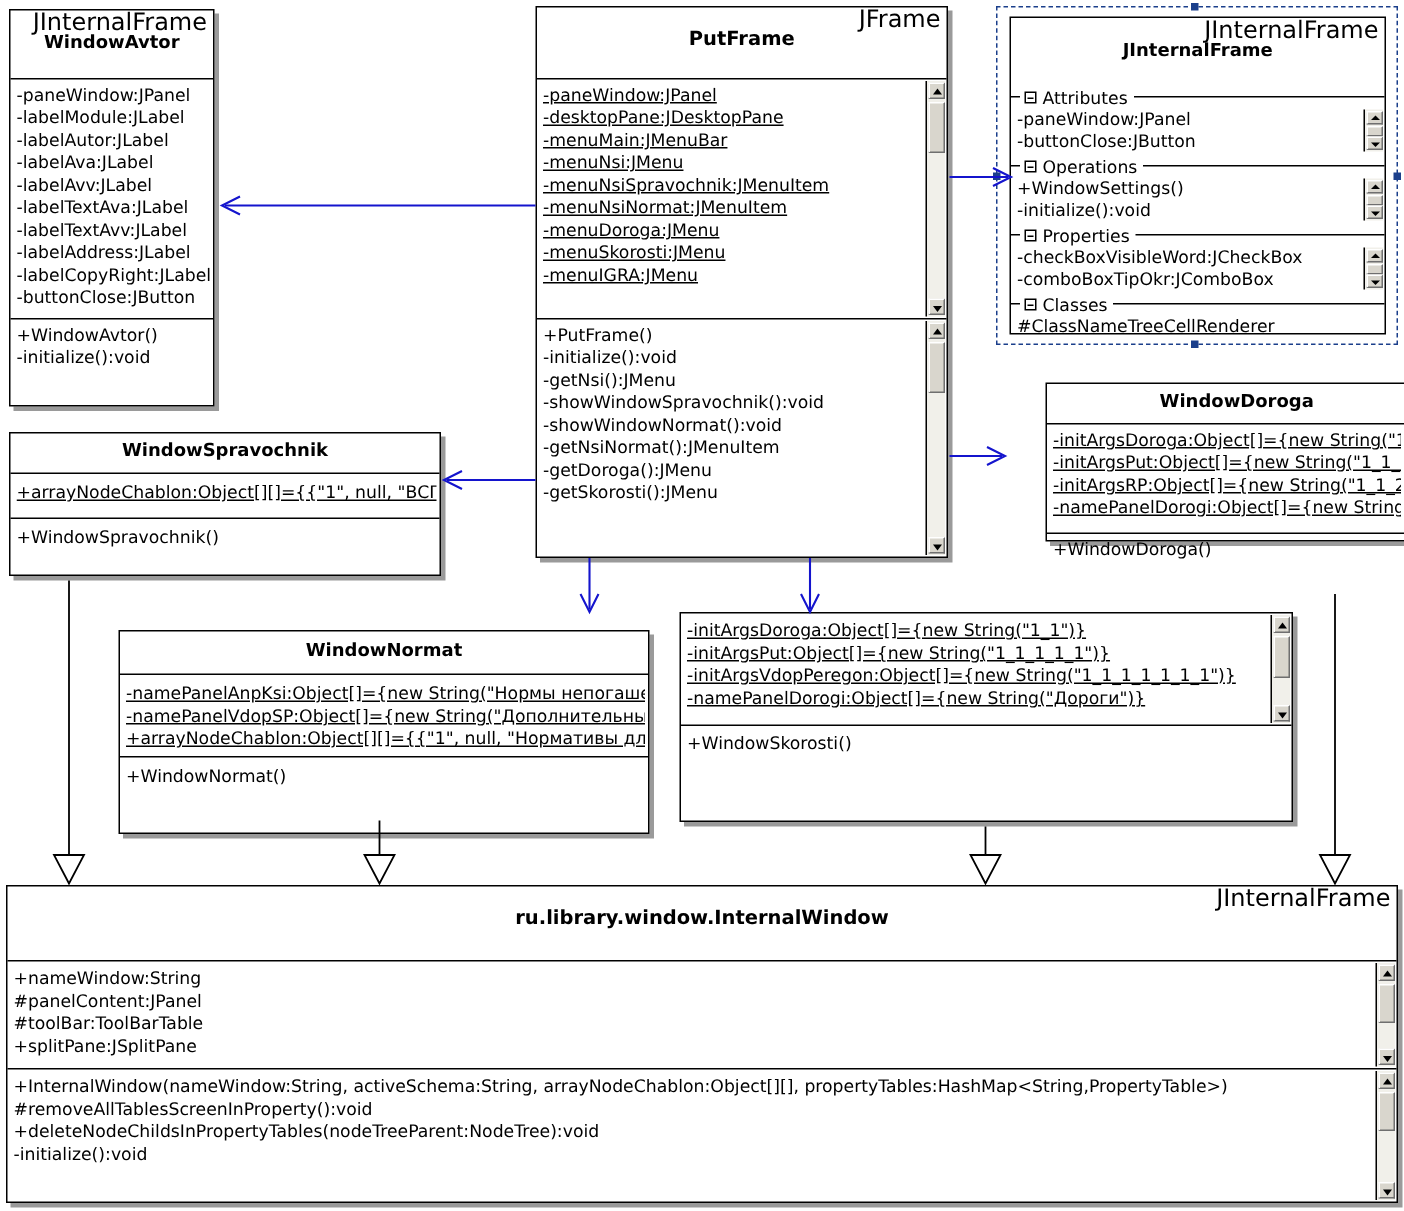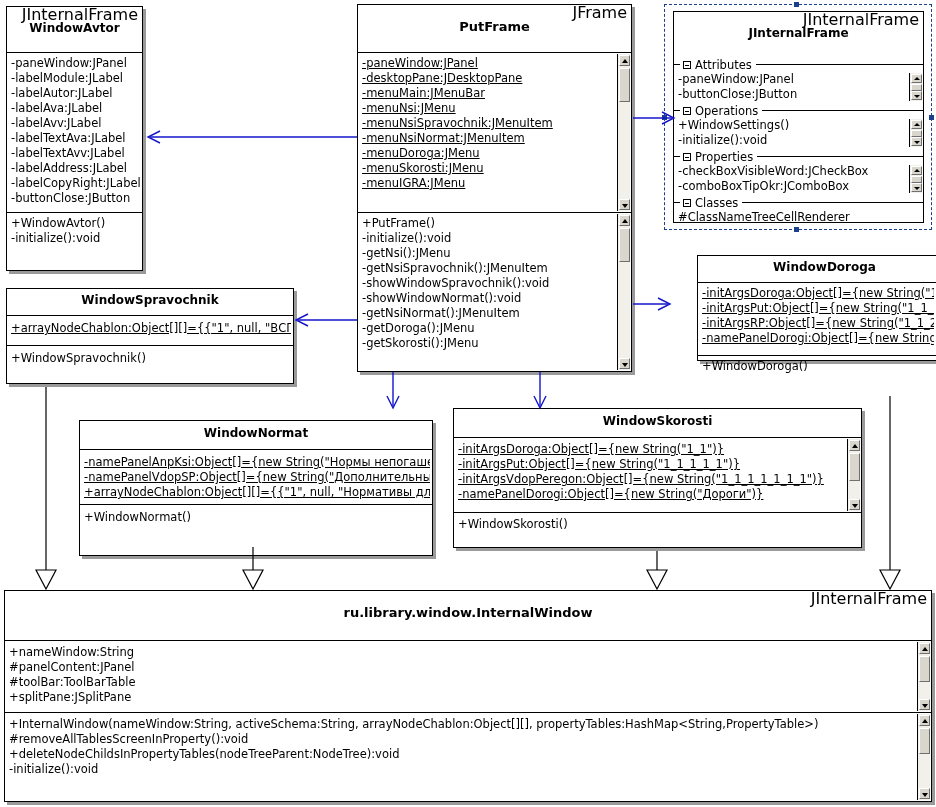--- a/index.html
+++ b/index.html
@@ -177,21 +177,20 @@
         <div class="sbtn down">
             <span class="tri"></span>
           </div>
       </div>
     </div>
     <div class="ucomp last" style="height:158px;">
       <div class="rows" id="put-ops" style="padding-right:17px;">
           <div class="urow">+PutFrame()</div>
           <div class="urow">-initialize():void</div>
           <div class="urow">-getNsi():JMenu</div>
-          <div class="urow">-getNsiSpravochnik():JMenuItem</div>
           <div class="urow">-showWindowSpravochnik():void</div>
           <div class="urow">-showWindowNormat():void</div>
           <div class="urow">-getNsiNormat():JMenuItem</div>
           <div class="urow">-getDoroga():JMenu</div>
           <div class="urow">-getSkorosti():JMenu</div>
         </div>
       <div class="sbar" style="top:1px; bottom:1px;">
         <div class="sbtn up">
             <span class="tri"></span>
           </div>
@@ -348,23 +347,20 @@
         </div>
     </div>
     <div class="ucomp last" style="height:50px;">
       <div class="rows" id="normat-ops" style="padding-top:5px;">
           <div class="urow">+WindowNormat()</div>
         </div>
     </div>
   </div>
 
   <div class="uclass" id="box-skor" style="left:453px; top:408px; width:409px; height:140px;">
-    <div class="uhead" style="height:29px; padding-top:5px;">
-      <div class="utitle">WindowSkorosti</div>
-    </div>
     <div class="ucomp" style="height:75px;">
       <div class="rows" id="skor-attrs" style="padding-right:18px; padding-top:4px;">
           <div class="urow u">-initArgsDoroga:Object[]={new String("1_1")}</div>
           <div class="urow u">-initArgsPut:Object[]={new String("1_1_1_1_1")}</div>
           <div class="urow u">-initArgsVdopPeregon:Object[]={new String("1_1_1_1_1_1_1")}</div>
           <div class="urow u">-namePanelDorogi:Object[]={new String("Дороги")}</div>
         </div>
       <div class="sbar" style="top:1px; bottom:1px;">
         <div class="sbtn up">
             <span class="tri"></span>

